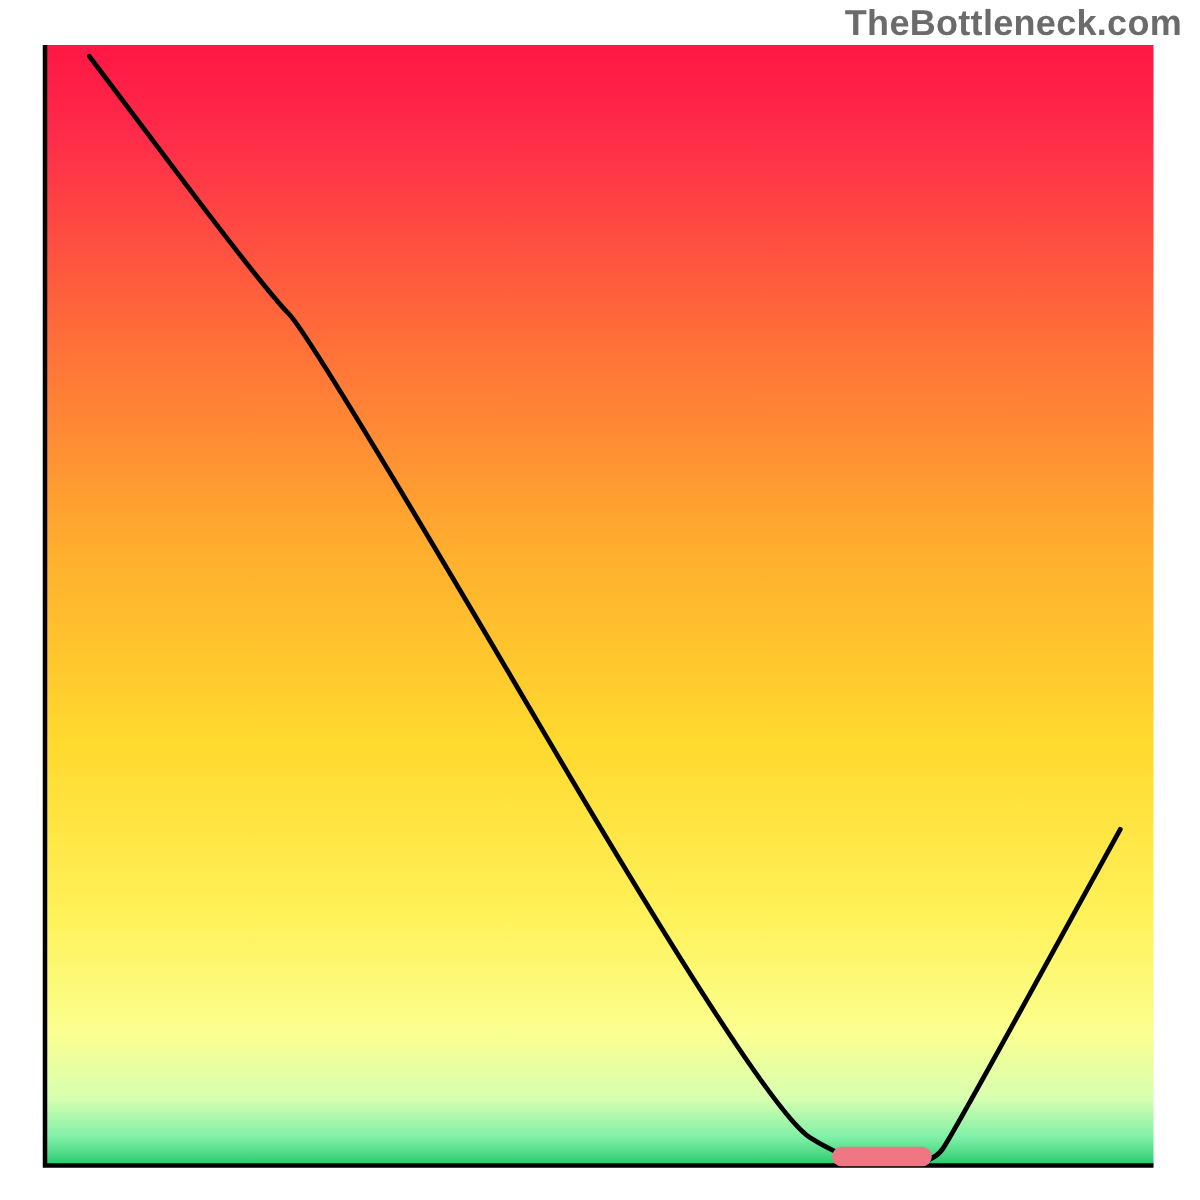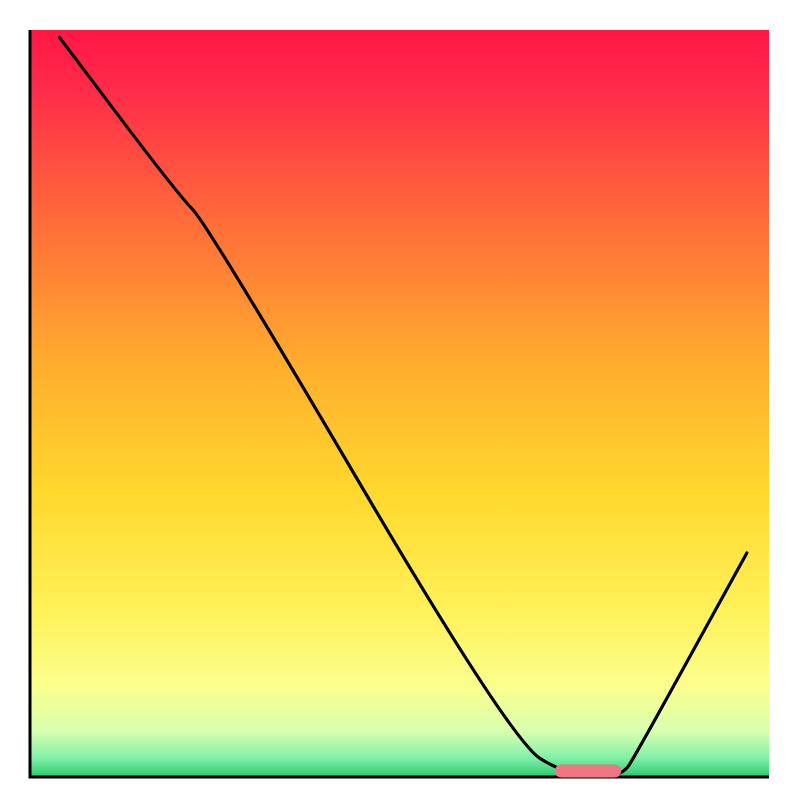--- a/index.html
+++ b/index.html
@@ -31,20 +31,21 @@
     position: absolute;
     inset: 0;
     width: 800px;
     height: 800px;
   }
 </style>
 </head>
 <body>
 
 <div class="chart-wrap">
+  <div class="watermark">TheBottleneck.com</div>
 
   <svg class="plot" viewBox="0 0 800 800">
     <defs>
       <linearGradient id="bg-grad" x1="0" y1="0" x2="0" y2="1">
           <stop offset="0%" stop-color="#ff1744"></stop>
           <stop offset="8%" stop-color="#ff2b4a"></stop>
           <stop offset="25%" stop-color="#ff6a3a"></stop>
           <stop offset="45%" stop-color="#ffae2e"></stop>
           <stop offset="62%" stop-color="#ffd92e"></stop>
           <stop offset="78%" stop-color="#fff25a"></stop>

